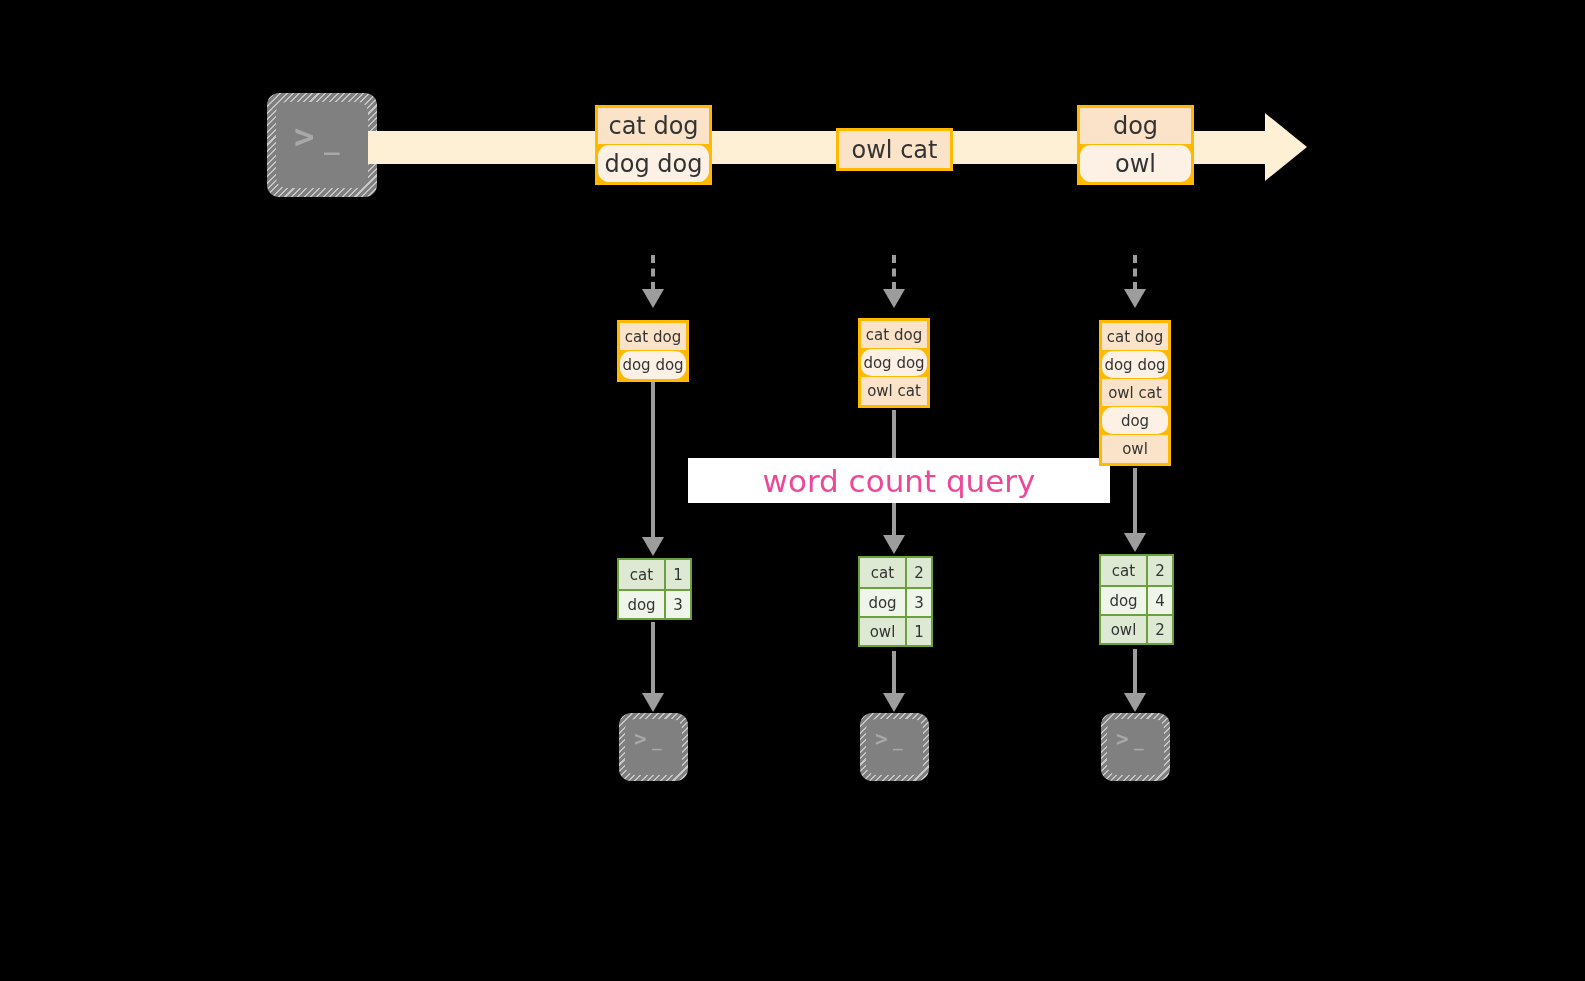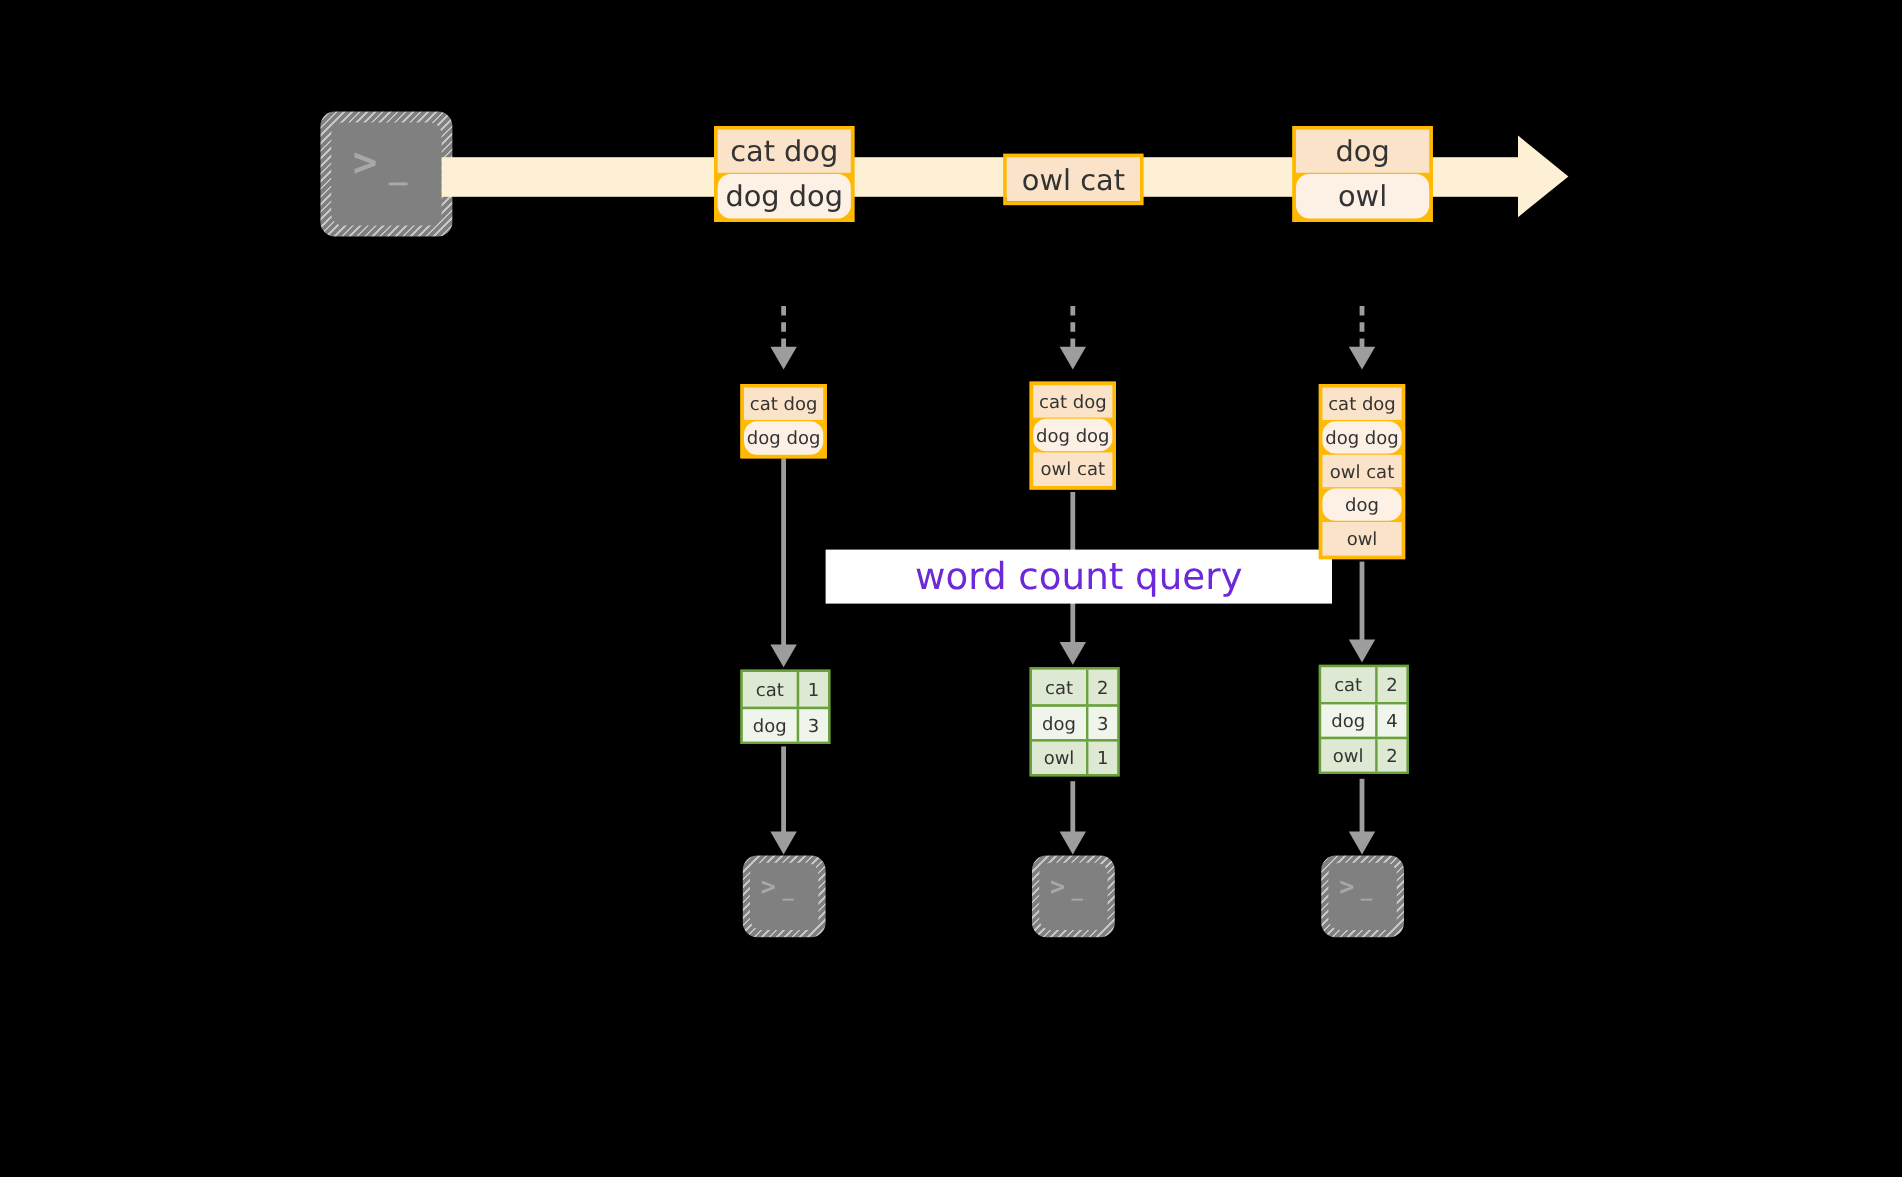--- a/index.html
+++ b/index.html
@@ -117,21 +117,21 @@
   }
 
   
   .label-band {
     position:absolute;
     background:#ffffff;
     display:flex; align-items:center; justify-content:center;
     z-index:5;
   }
   .label-band span {
-    font-size:31px; color:#6d28d9;
+    font-size:31px; color:#ec4899;
     font-family:"DejaVu Sans", sans-serif;
   }
 </style>
 </head>
 <body>
 
 <div id="stage">
 
   <div class="terminal" style="left:267px; top:93px; width:110px; height:104px;">
     <div class="hatch"></div>

